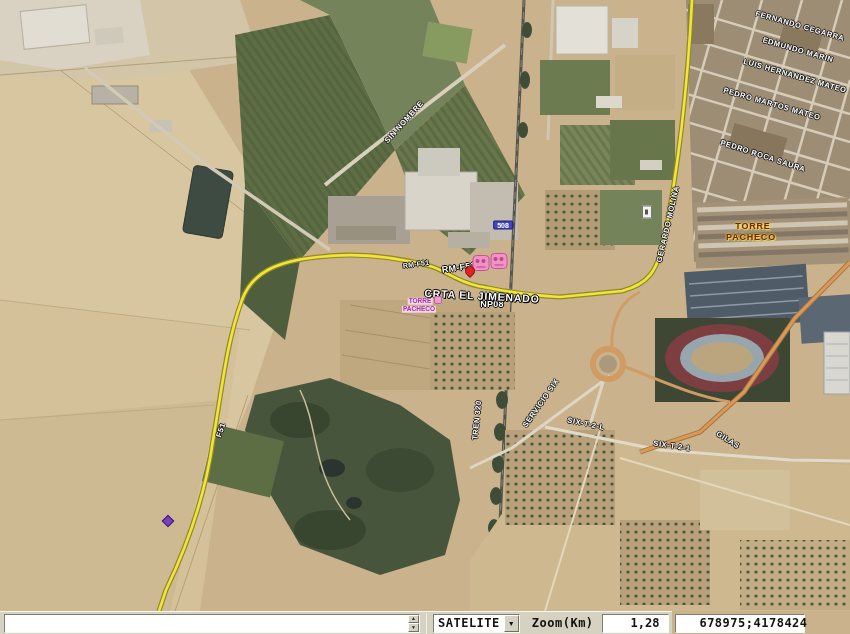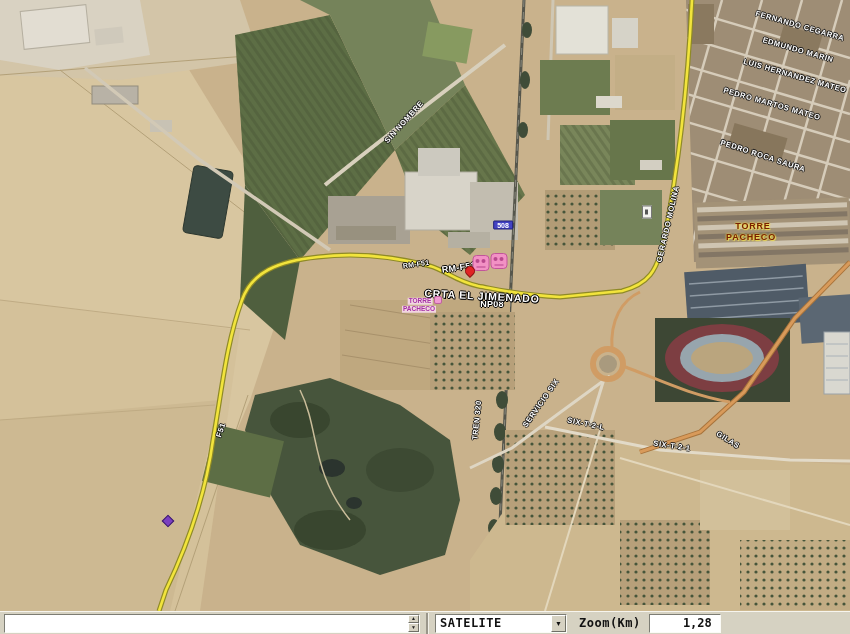--- a/index.html
+++ b/index.html
@@ -34,21 +34,21 @@
   .mk.train i + i{left:8px;}
   .mk.train::after{content:'';position:absolute;bottom:2px;left:3px;right:3px;height:2px;background:#d46aa8;}
   .mk.red-pin{width:8px;height:8px;background:#e02424;border:1px solid #8c0f0f;border-radius:50% 50% 50% 0;
        transform:translate(-50%,-50%) rotate(-45deg);}
   .mk.white-sign{width:8px;height:11px;background:#f2f2ee;border:1px solid #777;}
   .mk.white-sign::after{content:'';position:absolute;left:2px;top:3px;width:3px;height:5px;background:#555;}
   .mk.purple-pin{width:7px;height:7px;background:#7a3fc0;border:1px solid #3c1d66;transform:translate(-50%,-50%) rotate(45deg);}
   .mk.pink-dot{width:6px;height:6px;background:#f09ad2;border:1px solid #c060a0;border-radius:2px;}
 
   
-  .statusbar{position:absolute;left:0;top:611px;width:850px;height:23px;background:#d6d2c2;
+  .statusbar{position:absolute;left:0;top:611px;width:672px;height:23px;background:#d6d2c2;
        border-top:1px solid #f7f5ee;box-sizing:border-box;display:flex;align-items:center;
        padding:1px 4px;gap:6px;font-family:"DejaVu Sans Mono",monospace;font-size:12px;font-weight:bold;color:#111;}
   .sunken{background:#fff;border-top:1px solid #7d7d74;border-left:1px solid #7d7d74;
        border-bottom:1px solid #fbfbf6;border-right:1px solid #fbfbf6;box-sizing:border-box;height:19px;}
   .combo{display:flex;align-items:stretch;}
   .combo.search{flex:0 0 416px;}
   .combo.search input{flex:1;border:none;outline:none;height:100%;padding:0 3px;
        font-family:"DejaVu Sans Mono",monospace;font-size:12px;}
   .spin{display:flex;flex-direction:column;width:11px;}
   .spin button{flex:1;font-size:5px;line-height:1;padding:0;margin:0;color:#222;
@@ -285,15 +285,16 @@
         <button>▼</button>
       </div>
     </div>
     <div class="divider"></div>
     <div class="combo layer sunken">
       <span class="layer-text">SATELITE</span>
       <button class="drop"><span>▼</span></button>
     </div>
     <span class="zoom-lab">Zoom(Km)</span>
     <div class="field zoomv sunken">1,28</div>
+    <div class="field coords sunken">678975;4178424</div>
   </div>
 
 </div>
 
 </body></html>

